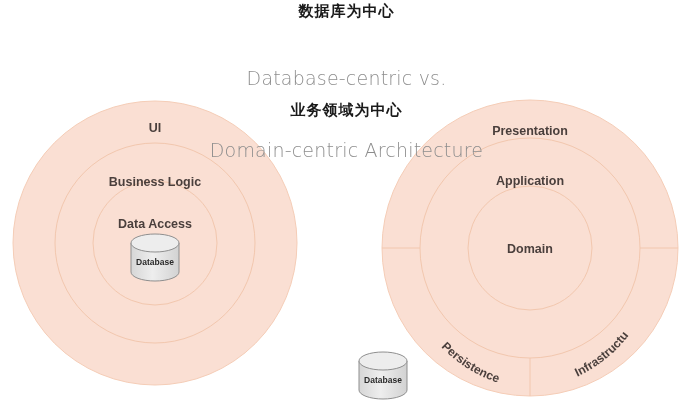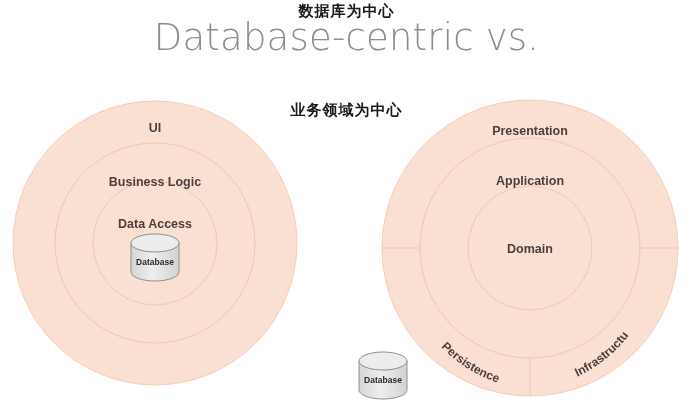--- a/index.html
+++ b/index.html
@@ -24,26 +24,27 @@
   .title-block {
     position: absolute;
     left: 0;
     top: 22px;
     width: 693px;
     text-align: center;
     pointer-events: none;
   }
   .title-line {
     font-family: "DejaVu Sans", sans-serif;
-    font-size: 37px;
+    font-size: 19px;
     font-weight: 300;
     color: #8d8d8d;
     line-height: 31px;
     letter-spacing: 0.2px;
     white-space: nowrap;
+    margin-top: 41px;
   }
   .cn-note {
     position: absolute;
     width: 693px;
     text-align: center;
     font-family: "DejaVu Sans", sans-serif;
     font-size: 15px;
     font-weight: 700;
     color: #1a1a1a;
     letter-spacing: 1px;
@@ -73,20 +74,21 @@
 </style>
 </head>
 <body>
 
 <div id="stage">
 
   <div class="cn-note cn-top">数据库为中心</div>
 
   <div class="title-block">
     <div class="title-line">Database-centric vs.</div>
+    <div class="title-line">Domain-centric Architecture</div>
   </div>
 
   <div class="cn-note cn-bottom">业务领域为中心</div>
 
   <svg width="693" height="410" viewBox="0 0 693 410">
     <defs>
       <path id="arc-persistence" d="M 430.5 334.5 A 141 141 0 0 0 530 389.5" fill="none"></path>
       <path id="arc-infrastructure" d="M 530 389.5 A 141 141 0 0 0 629.5 334.5" fill="none"></path>
       <linearGradient id="cylGrad" x1="0" y1="0" x2="1" y2="0">
         <stop offset="0%" stop-color="#d6d6d6"></stop>

